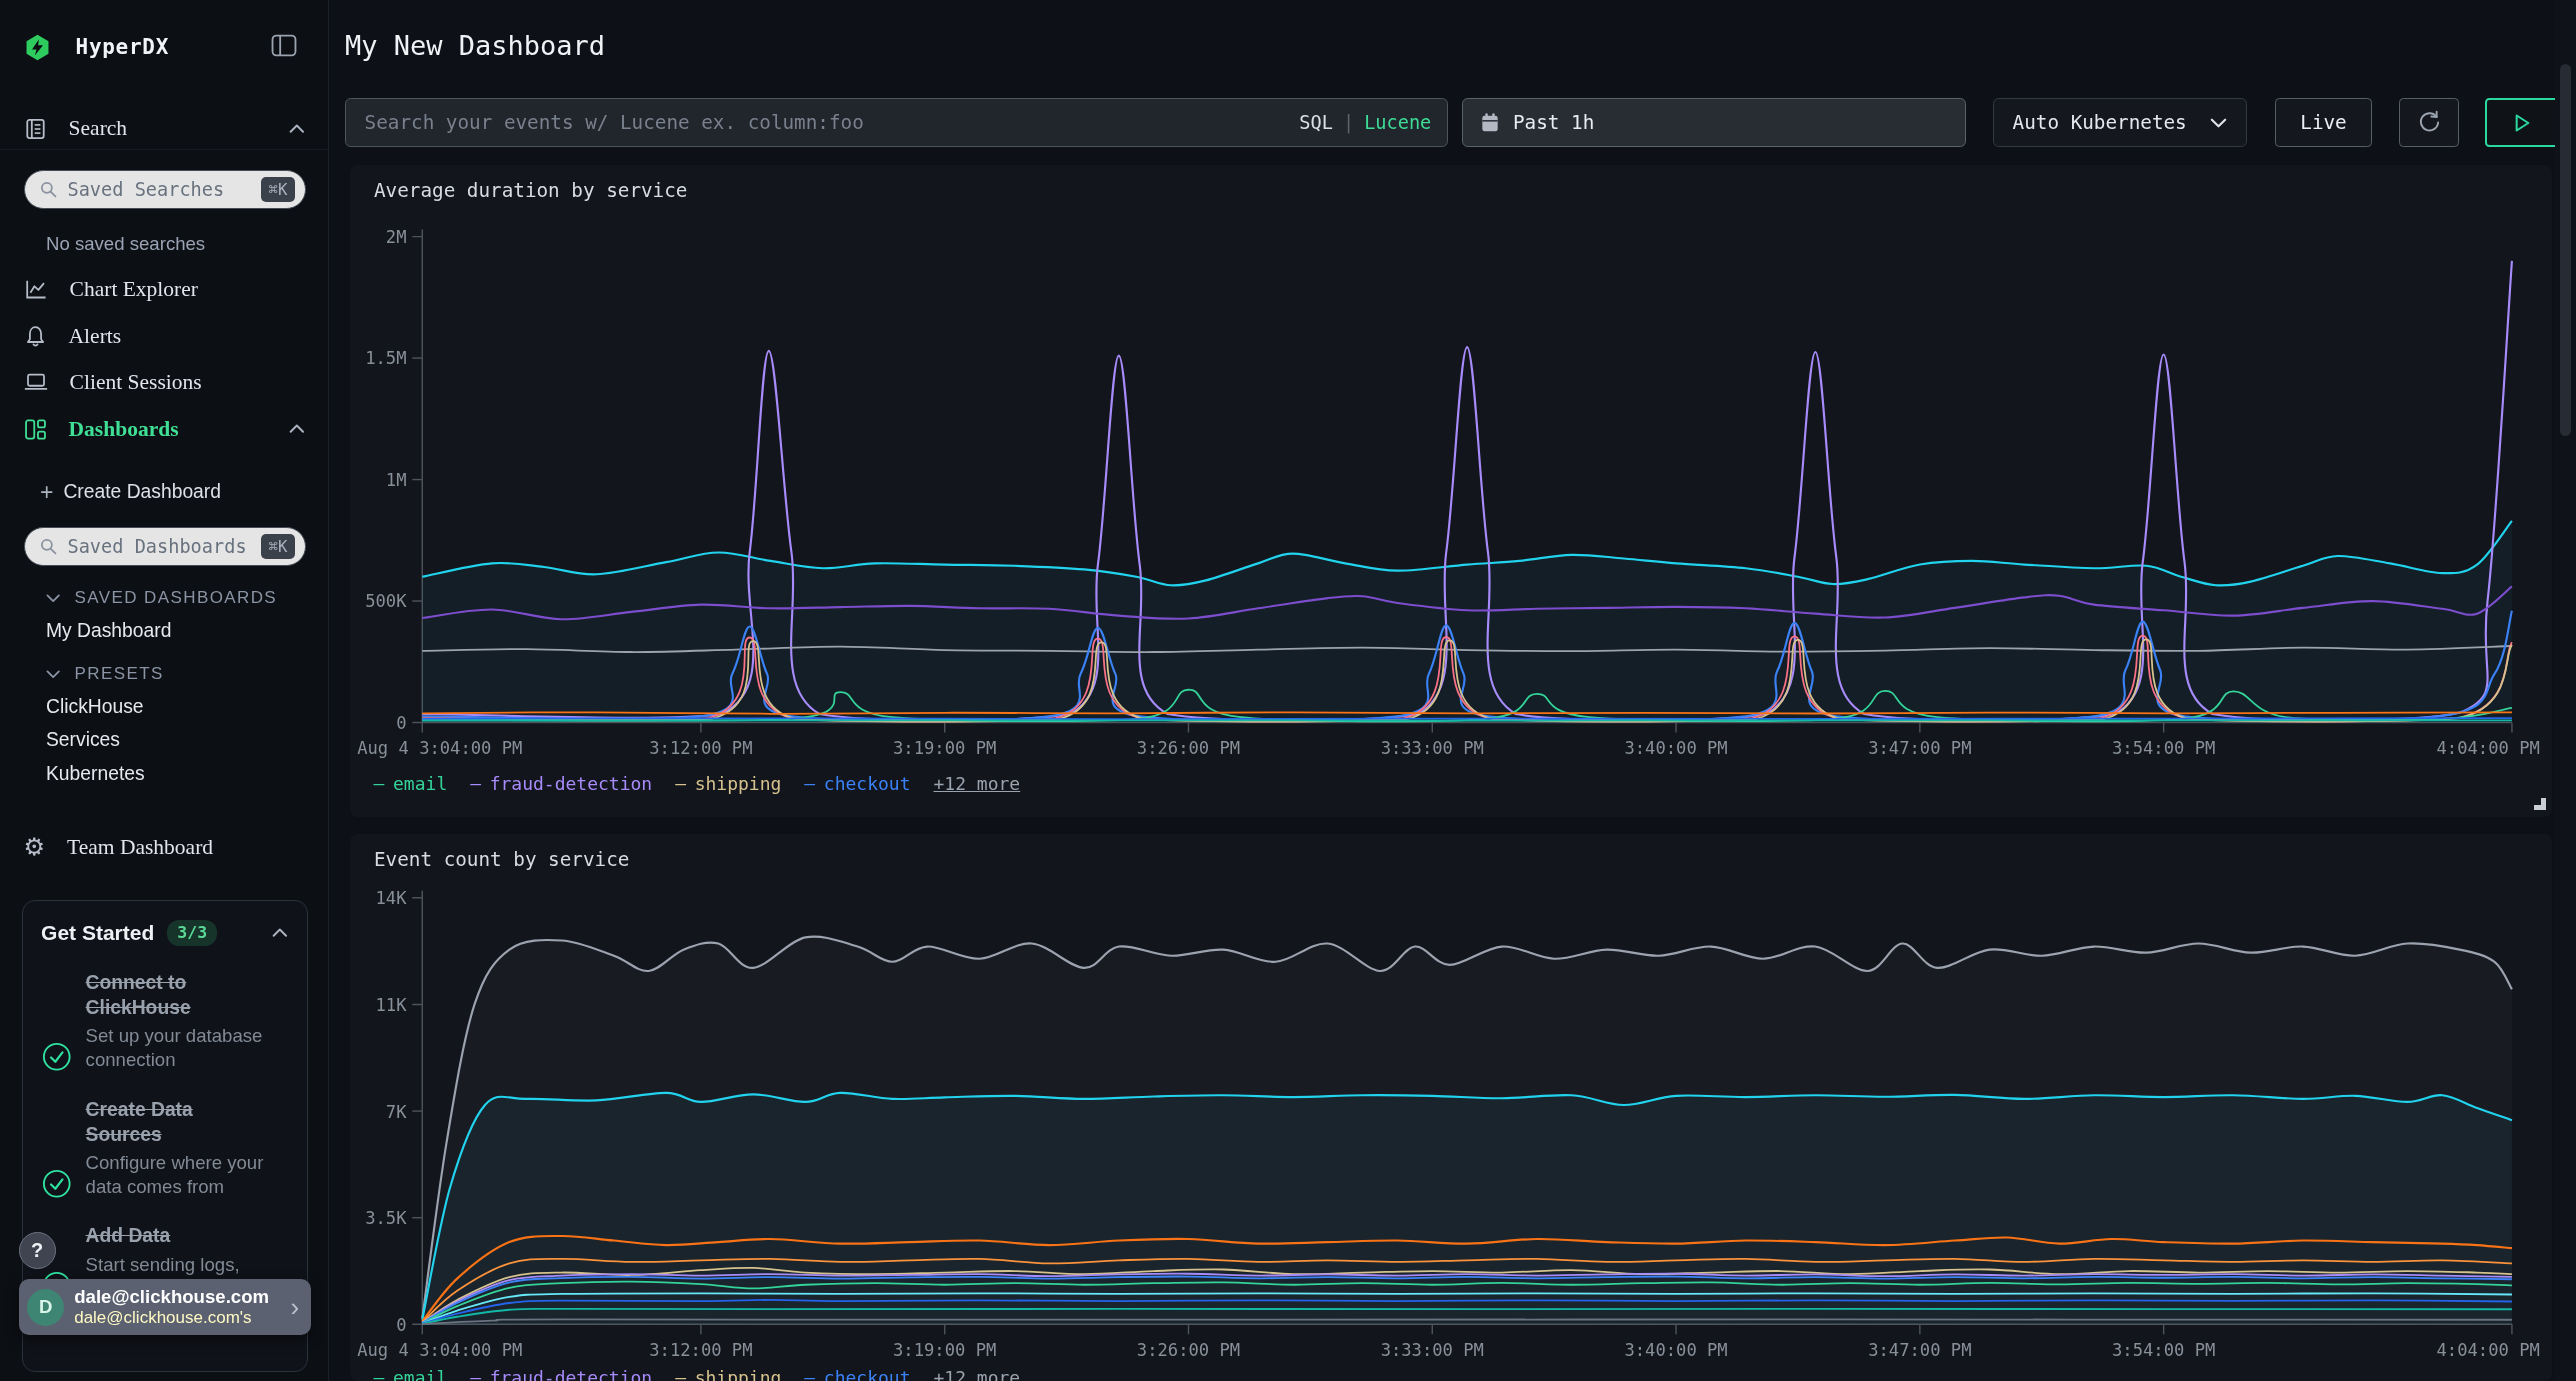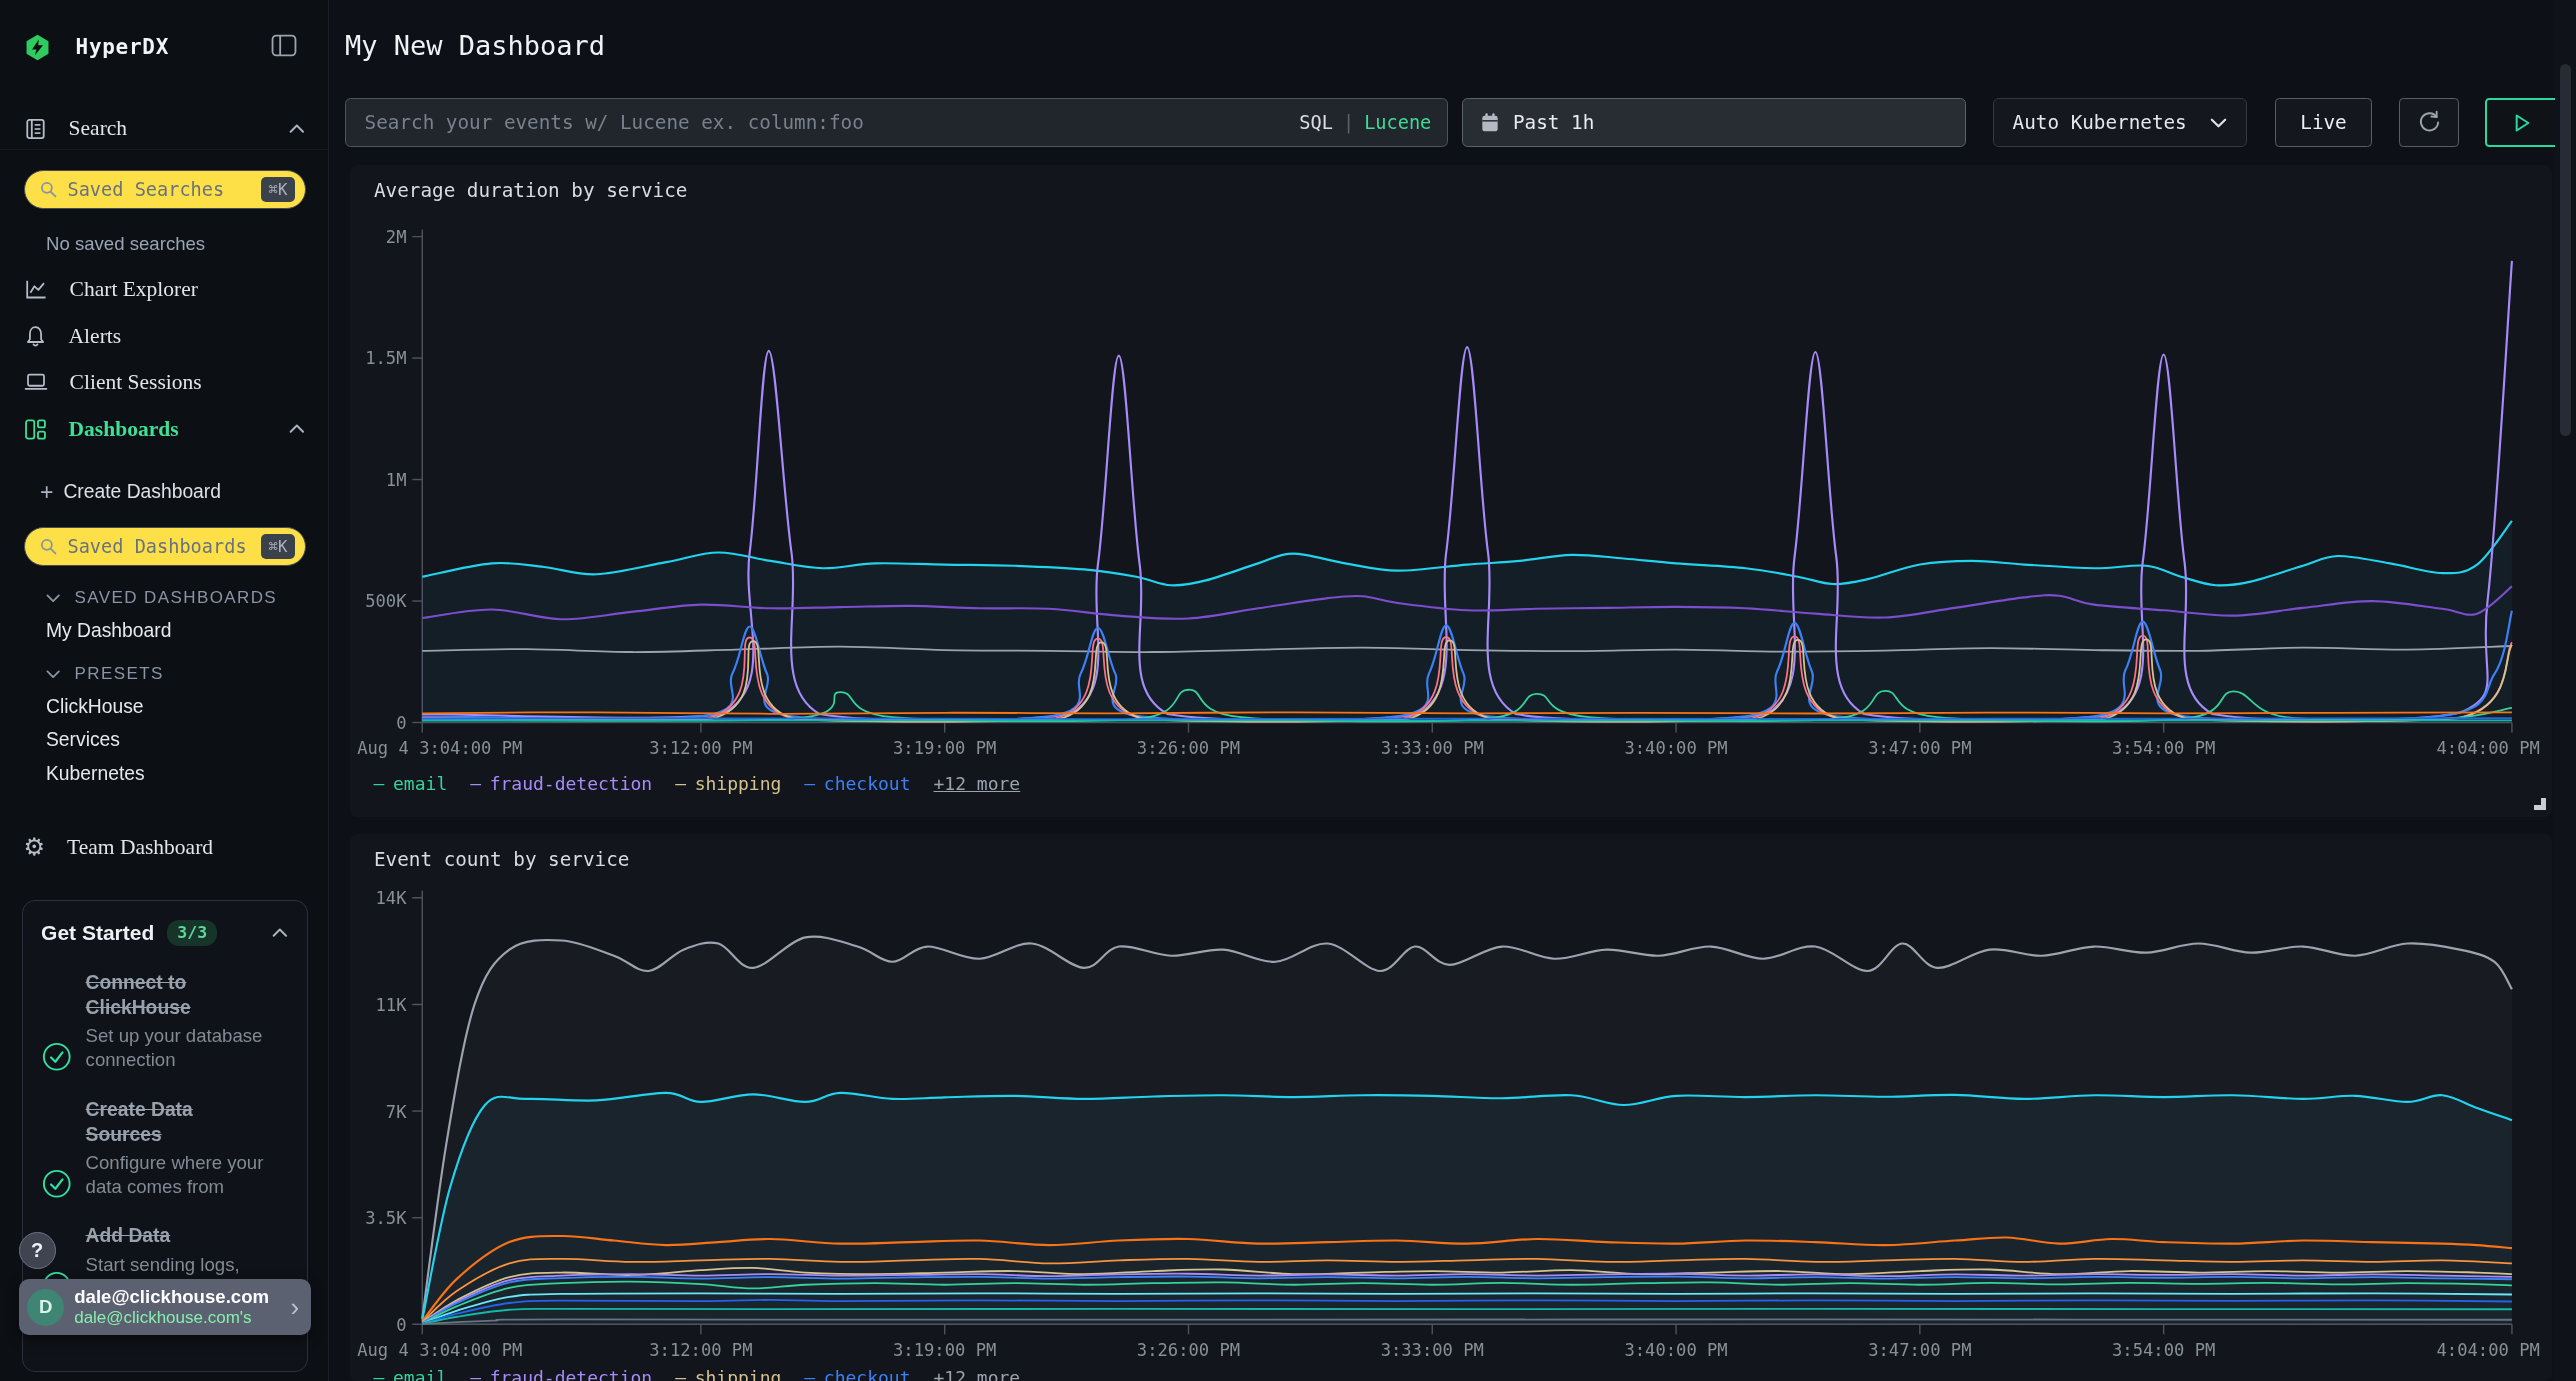--- a/index.html
+++ b/index.html
@@ -8,42 +8,42 @@
 
   
   .sidebar { position:absolute; left:0; top:0; width:329px; height:1381px; background:#0c0f14; border-right:1.4px solid #1b212a; }
   .logo-row { position:absolute; left:23.6px; top:31.5px; right:23.6px; height:31.5px; display:flex; align-items:center; }
   .logo-text { font-family:"DejaVu Sans Mono", monospace; font-weight:bold; font-size:21px; color:#f2f4f7; margin-left:25px; letter-spacing:0.7px; }
   .collapse-btn { position:absolute; right:7.2px; top:2.9px; cursor:pointer; }
   .side-row { position:absolute; left:23.6px; right:23.6px; display:flex; align-items:center; }
   .side-label { font-size:21.5px; color:#e2e6ec; margin-left:22px;font-family:Liberation Serif, serif; }
   .row-chevron { margin-left:auto; }
   .divider { position:absolute; left:0; right:0; top:149px; height:1.4px; background:#161b23; }
-  .pill { position:absolute; left:23.6px; width:282px; height:39px; border-radius:20px; background:#fde047; border:1.4px solid #454c56; display:flex; align-items:center; padding:0 10px 0 14.3px; cursor:text; }
+  .pill { position:absolute; left:23.6px; width:282px; height:39px; border-radius:20px; background:#e5e5e5; border:1.4px solid #454c56; display:flex; align-items:center; padding:0 10px 0 14.3px; cursor:text; }
   .pill-ph { font-family:"DejaVu Sans Mono", monospace; font-size:18.6px; color:#68727f; margin-left:10px; flex:1; white-space:nowrap; overflow:hidden; }
   .kbd { font-family:"DejaVu Sans Mono", monospace; font-size:15.7px; color:#a9b2be; background:#3a414b; border-radius:5px; padding:2.9px 7.2px; }
   .muted-line { position:absolute; left:46px; font-size:18.6px; color:#9aa4b4; }
   .nav-active .side-label { color:#3fe095; font-weight:bold; }
   .section-head { position:absolute; left:46px; display:flex; align-items:center; cursor:pointer; }
   .section-title { font-size:17px; letter-spacing:1.4px; color:#8a94a4; margin-left:14.3px; }
   .tree-item { position:absolute; left:46px; font-size:19.3px; color:#e6e9ee; cursor:pointer; }
   .gs-card { position:absolute; left:21.5px; top:900px; width:286px; height:472px; border:1.4px solid #2b313b; border-radius:13px; background:#0f1218; padding:18.6px; }
   .gs-head { display:flex; align-items:center; }
   .gs-title { font-size:21px; font-weight:bold; color:#eef1f4; }
   .gs-badge { font-family:"DejaVu Sans Mono", monospace; font-size:16.5px; font-weight:bold; color:#5bd996; background:#17342a; border-radius:12px; padding:3.6px 10px; margin-left:13px; }
   .gs-item { display:flex; align-items:flex-end; margin-top:24px; padding-left:0px; }
   .gs-texts { margin-left:13px; width:185px; }
   .gs-item-title { font-size:19.3px; font-weight:bold; color:#99a1ad; text-decoration:line-through; line-height:1.3; }
   .gs-item-desc { font-size:18.6px; color:#828a96; line-height:1.3; margin-top:4.3px; }
   .help-bubble { position:absolute; left:18.6px; top:1232px; width:37px; height:37px; border-radius:50%; background:#3f4450; border:1.4px solid #6a7280; display:flex; align-items:center; justify-content:center; font-size:20px; font-weight:bold; color:#eef1f5; z-index:5; cursor:pointer; }
   .user-card { position:absolute; left:18.6px; top:1279px; width:292px; height:56px; border-radius:10px; background:#5b6170; display:flex; align-items:center; padding:0 11.4px 0 8.6px; z-index:4; cursor:pointer; box-shadow:0 4.3px 13px rgba(0,0,0,.45); }
   .avatar { width:37px; height:37px; border-radius:50%; background:#3e8573; color:#d9f4e8; font-weight:bold; font-size:18.6px; display:flex; align-items:center; justify-content:center; }
   .user-texts { margin-left:10px; flex:1; overflow:hidden; }
   .user-email { font-size:18.6px; font-weight:bold; color:#ffffff; white-space:nowrap; }
-  .user-sub { font-size:17px; color:#86efac; white-space:nowrap; }
+  .user-sub { font-size:17px; color:#fef9c3; white-space:nowrap; }
   .user-chевron, .user-chev { color:#bcc2cc; font-size:26px; line-height:1; }
 
   
   .main-title { position:absolute; left:345px; top:30px; font-family:"DejaVu Sans Mono", monospace; font-size:27px; font-weight:500; color:#f0f2f5; }
   .tb { position:absolute; top:98px; height:49px; border-radius:5.7px; display:flex; align-items:center; }
   .search-box { left:345px; width:1103px; background:#21252c; border:1.4px solid #4d545e; }
   .search-input { background:transparent; border:none; outline:none; flex:1; height:100%; padding:0 18.6px; font-family:"DejaVu Sans Mono", monospace; font-size:19.3px; color:#dfe3e8; }
   .search-input::placeholder { color:#78818d; }
   .lang-toggle { display:flex; align-items:center; gap:10px; padding-right:15.7px; font-family:"DejaVu Sans Mono", monospace; font-size:18.6px; }
   .lang-sql { color:#dce0e5; cursor:pointer; }

